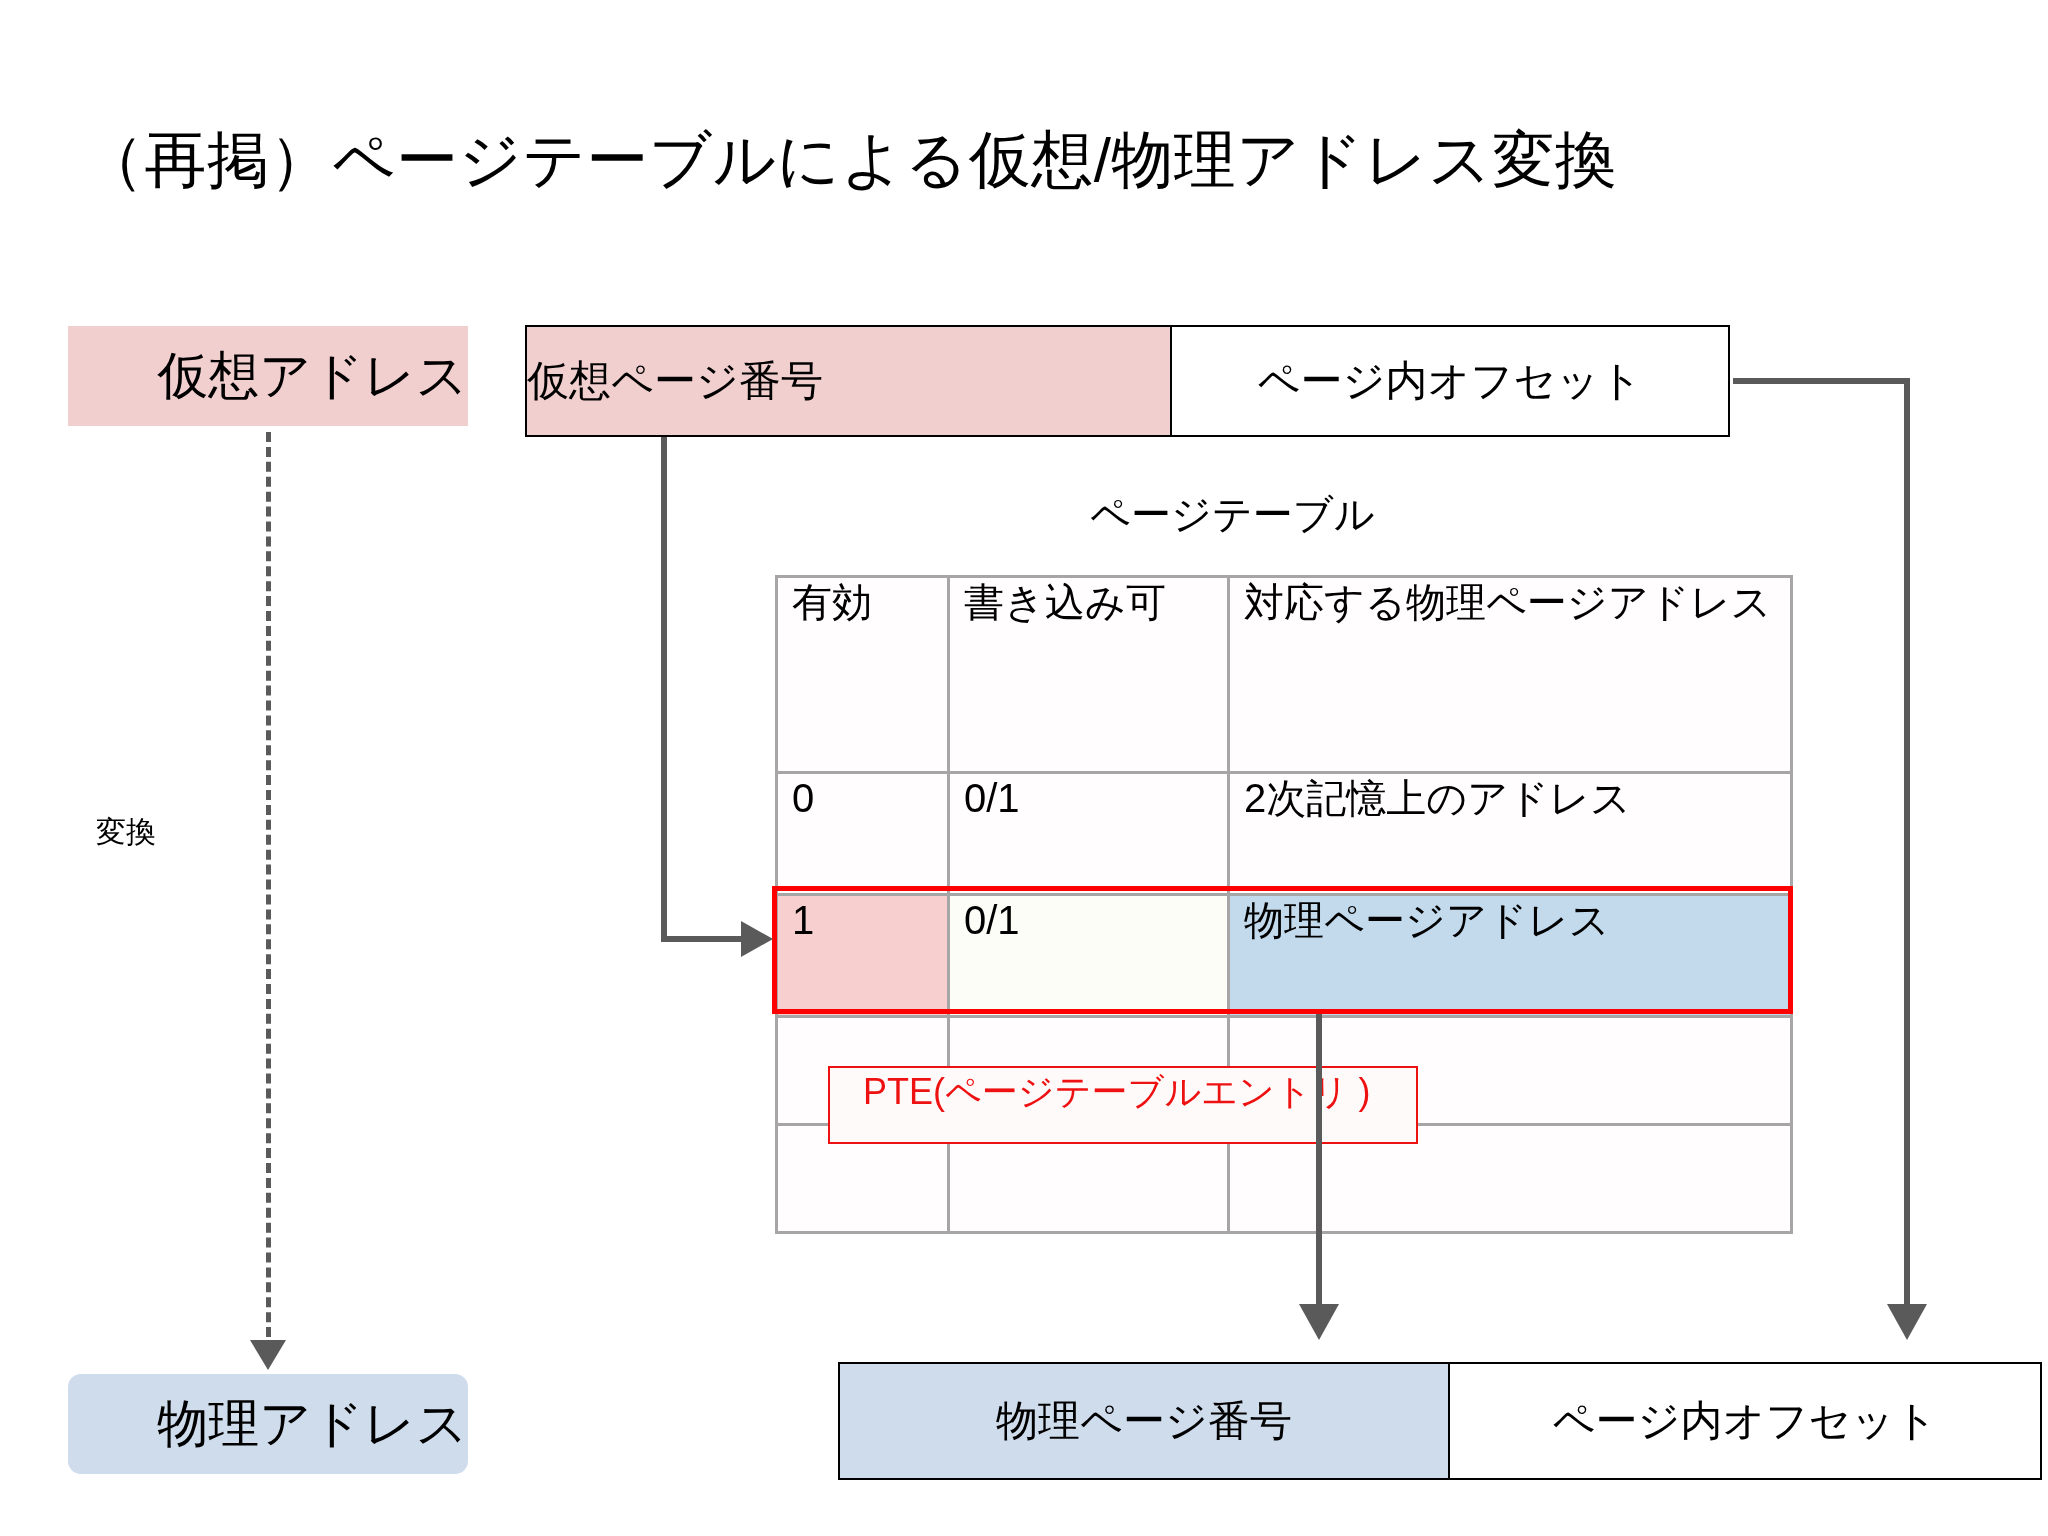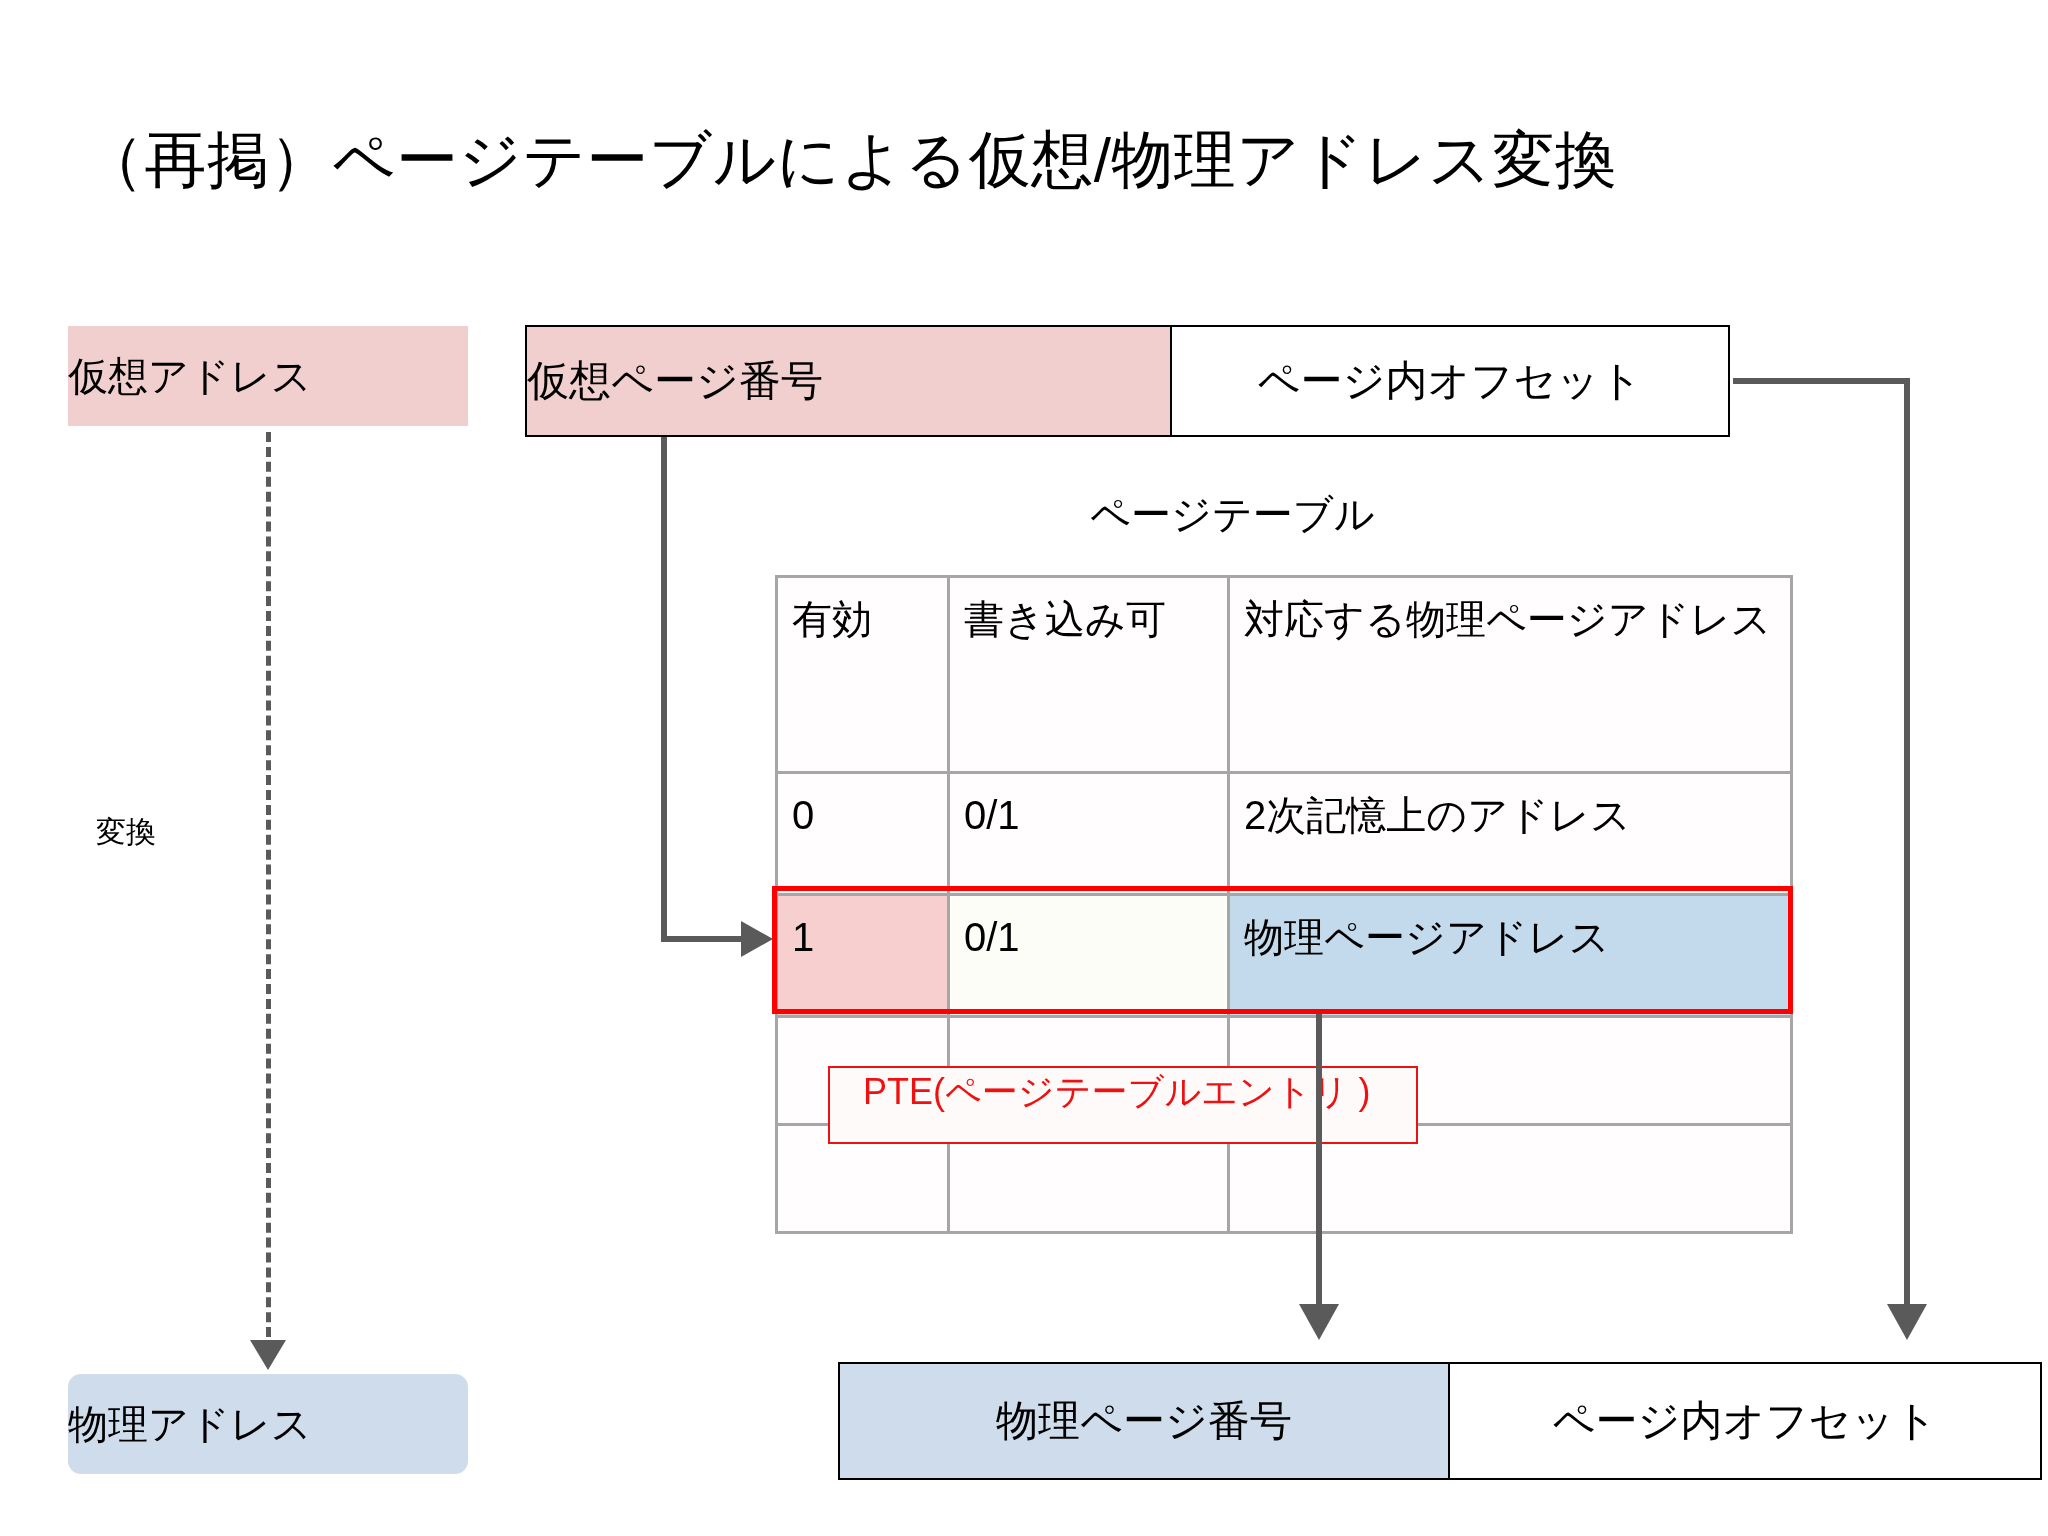--- a/index.html
+++ b/index.html
@@ -20,22 +20,22 @@
     font-size:62px;
     letter-spacing:0.5px;
     white-space:nowrap;
     color:#000;
   }
 
   
   .box{
     position:absolute;
     box-sizing:border-box;
-    display:flex;align-items:center;justify-content:flex-start;
-    font-size:40px;
+    display:flex;align-items:center;justify-content:flex-end;
+    font-size:51px;
     white-space:nowrap;
   }
   .pink{background:#f2cfcf;}
   .blue{background:#cfdcec;border-radius:13px;}
 
   
   .va-legend{left:68px;top:326px;width:400px;height:100px;}
   .pa-legend{left:68px;top:1374px;width:400px;height:100px;}
 
   
@@ -63,21 +63,21 @@
   
   .pt{
     position:absolute;left:775px;top:575px;
     width:1015px;
     border-collapse:collapse;
     table-layout:fixed;
   }
   .pt td{
     border:3px solid #a6a6a6;
     font-size:40px;
-    padding:18px 14px;
+    padding:1px 14px;
     vertical-align:top;
     line-height:1.16;
     background:#fffdfd;
     box-sizing:border-box;
   }
   .pt col.c1{width:172px;}
   .pt col.c2{width:280px;}
   .pt col.c3{width:563px;}
   .pt tr.hdr td{height:196px;}
   .pt tr.r-0 td{height:122px;}

